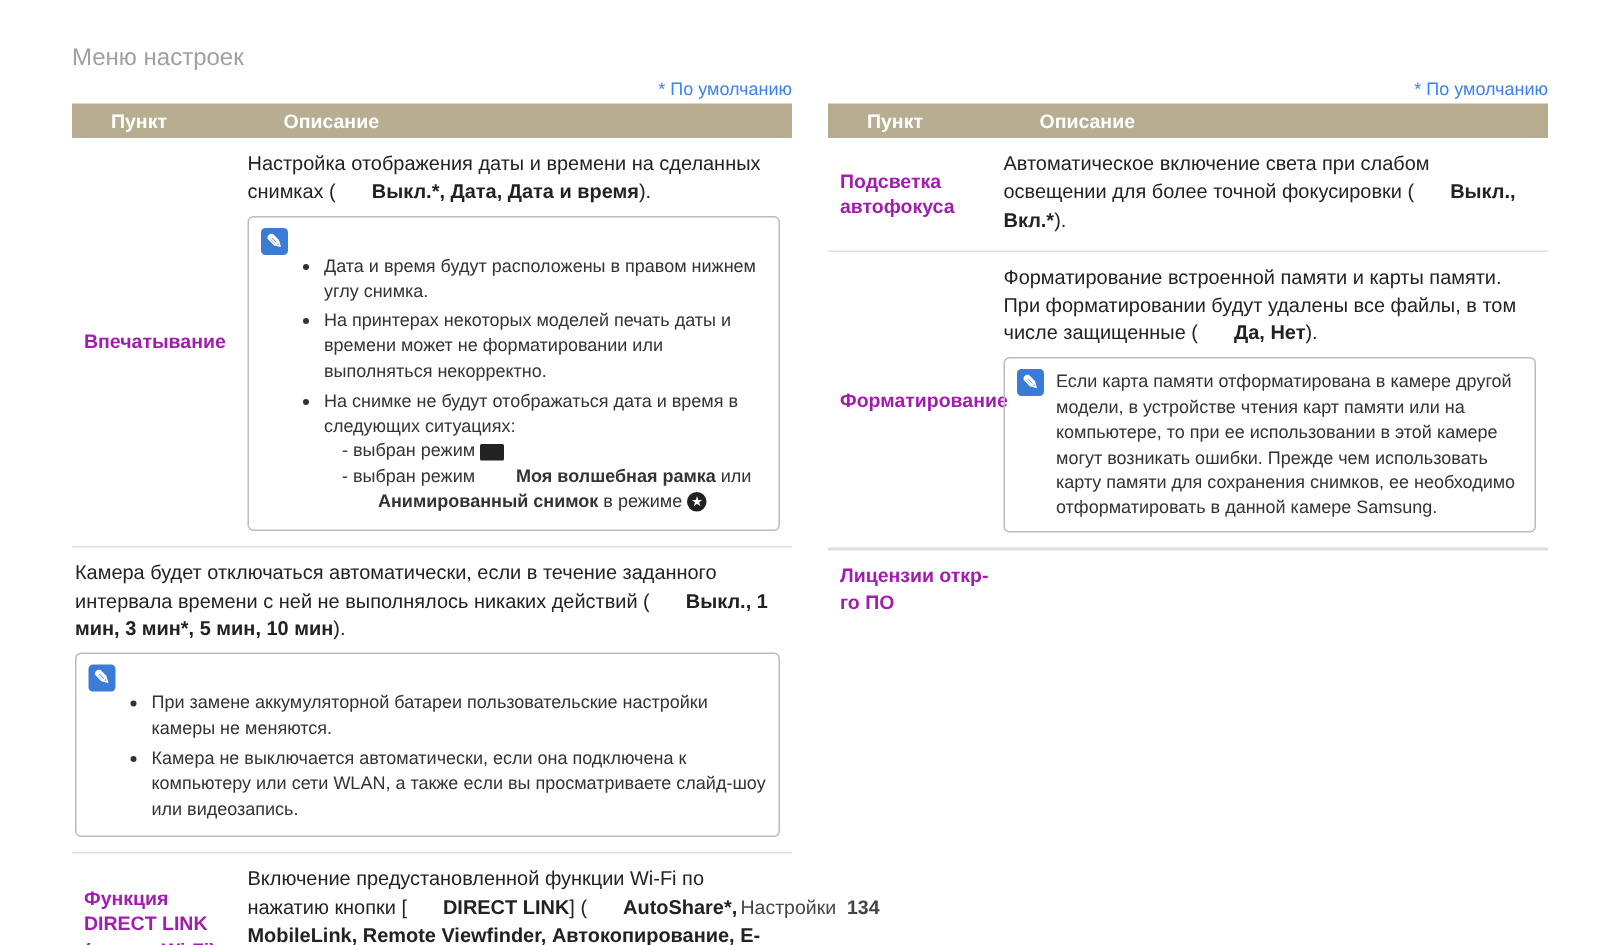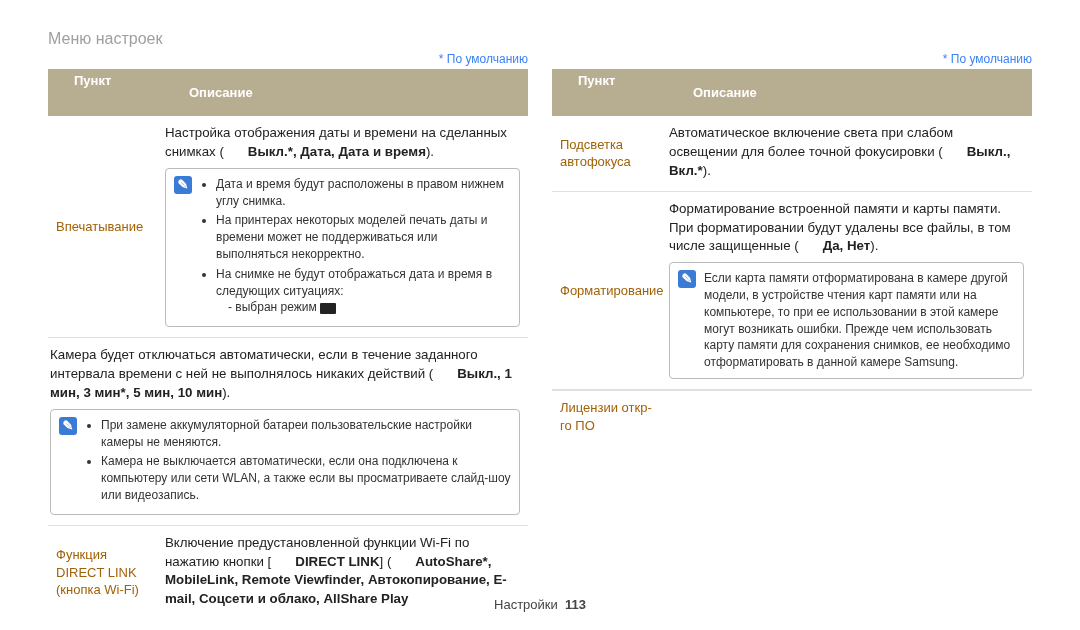--- a/index.html
+++ b/index.html
@@ -4,29 +4,29 @@
 <style>
   * { margin: 0; padding: 0; box-sizing: border-box; }
   html, body { width: 1080px; height: 630px; font-family: Arial, sans-serif; background: #fff; color: #222; }
   .page { padding: 30px 48px 0 48px; }
   .title { color: #a0a0a0; font-size: 16px; margin-bottom: 4px; font-weight: normal; }
   .cols { display: flex; gap: 24px; }
   .col { flex: 1; min-width: 0; }
   .default-note { text-align: right; font-size: 12px; color: #3b82f6; margin-bottom: 3px; }
   .thead { background: #b7ad91; color: #fff; display: flex; font-size: 13px; font-weight: bold; }
   .th1 { width: 115px; padding: 4px 8px; margin-left: 18px; }
-  .th2 { flex: 1; padding: 16px 8px; }
+  .th2 { flex: 1; padding: 4px 8px; }
   .row { display: flex; border-top: 1px solid #e0e0e0; }
   .row.first { border-top: none; }
-  .cell1 { width: 115px; padding: 8px 8px; font-size: 13px; font-weight: normal; color: #a16207; display:flex; align-items:center; line-height:1.35;}
+  .cell1 { width: 115px; padding: 8px 8px; font-size: 13px; font-weight: bold; color: #a21caf; display:flex; align-items:center; line-height:1.35;}
   .cell2 { flex: 1; padding: 8px 8px 10px 2px; font-size: 13.3px; line-height: 1.42; color: #222; }
   .notebox { display: flex; gap: 8px; border: 1px solid #bbb; border-radius: 4px; padding: 7px 8px; margin-top: 6px; }
   .notebox .icon { width: 18px; height: 18px; border-radius: 3px; background: #3a7bd5; color: #fff; display:flex; align-items:center; justify-content:center; font-size:13px; font-weight:bold; flex:0 0 18px; }
   .notebox .ntext { font-size: 12px; line-height: 1.4; color: #333; }
-  .ntext ul { padding-left: 16px; }
+  .ntext ul { padding-left: 16px; margin-top: 17px; }
   .ntext ul li { margin-bottom: 3px; }
   .sub { padding-left: 12px; }
   .sub .dash::before { content: "- "; }
   .mode-icon { display:inline-block; width:16px; height:11px; background:#222; vertical-align:middle; border-radius:1px; }
   .star-icon { display:inline-block; width:13px; height:13px; background:#222; border-radius:50%; vertical-align:middle; color:#fff; font-size:9px; line-height:13px; text-align:center;}
   .footer { position: absolute; bottom: 18px; left: 0; right: 0; text-align: center; font-size: 13px; color: #444; }
   .footer .pn { font-weight: bold; }
   b { font-weight: bold; padding-left: 24px; }
 </style>
 </head>
@@ -45,25 +45,26 @@
 
       <div class="row first">
         <div class="cell1">Впечатывание</div>
         <div class="cell2">
           <span>Настройка отображения даты и времени на сделанных снимках (</span><b>Выкл.*, Дата, Дата и время</b><span>).</span>
           <div class="notebox">
             <div class="icon">✎</div>
             <div class="ntext">
               <ul>
                 <li>Дата и время будут расположены в правом нижнем углу снимка.</li>
-                <li>На принтерах некоторых моделей печать даты и времени может не поддерживаться или выполняться некорректно.</li>
+                <li>На принтерах некоторых моделей печать даты и времени может не форматировании или выполняться некорректно.</li>
                 <li>
                   <span>На снимке не будут отображаться дата и время в следующих ситуациях:</span>
                   <div class="sub">
                     <div class="dash"><span>выбран режим </span><span class="mode-icon"></span></div>
+                    <div class="dash"><span>выбран режим </span><b>Моя волшебная рамка</b><span> или </span><b>Анимированный снимок</b><span> в режиме </span><span class="star-icon">★</span></div>
                   </div>
                 </li>
               </ul>
             </div>
           </div>
         </div>
       </div>
 
       <div class="row">
         <div class="cell2">
@@ -118,14 +119,14 @@
 
       <div class="row">
         <div class="cell1">Лицензии откр-го ПО</div>
       </div>
     </div>
 
   </div>
 </div>
 
 <div class="footer">
-  <span>Настройки</span>&nbsp;&nbsp;<span class="pn">113</span>
+  <span>Настройки</span>&nbsp;&nbsp;<span class="pn">134</span>
 </div>
 
 </body></html>

